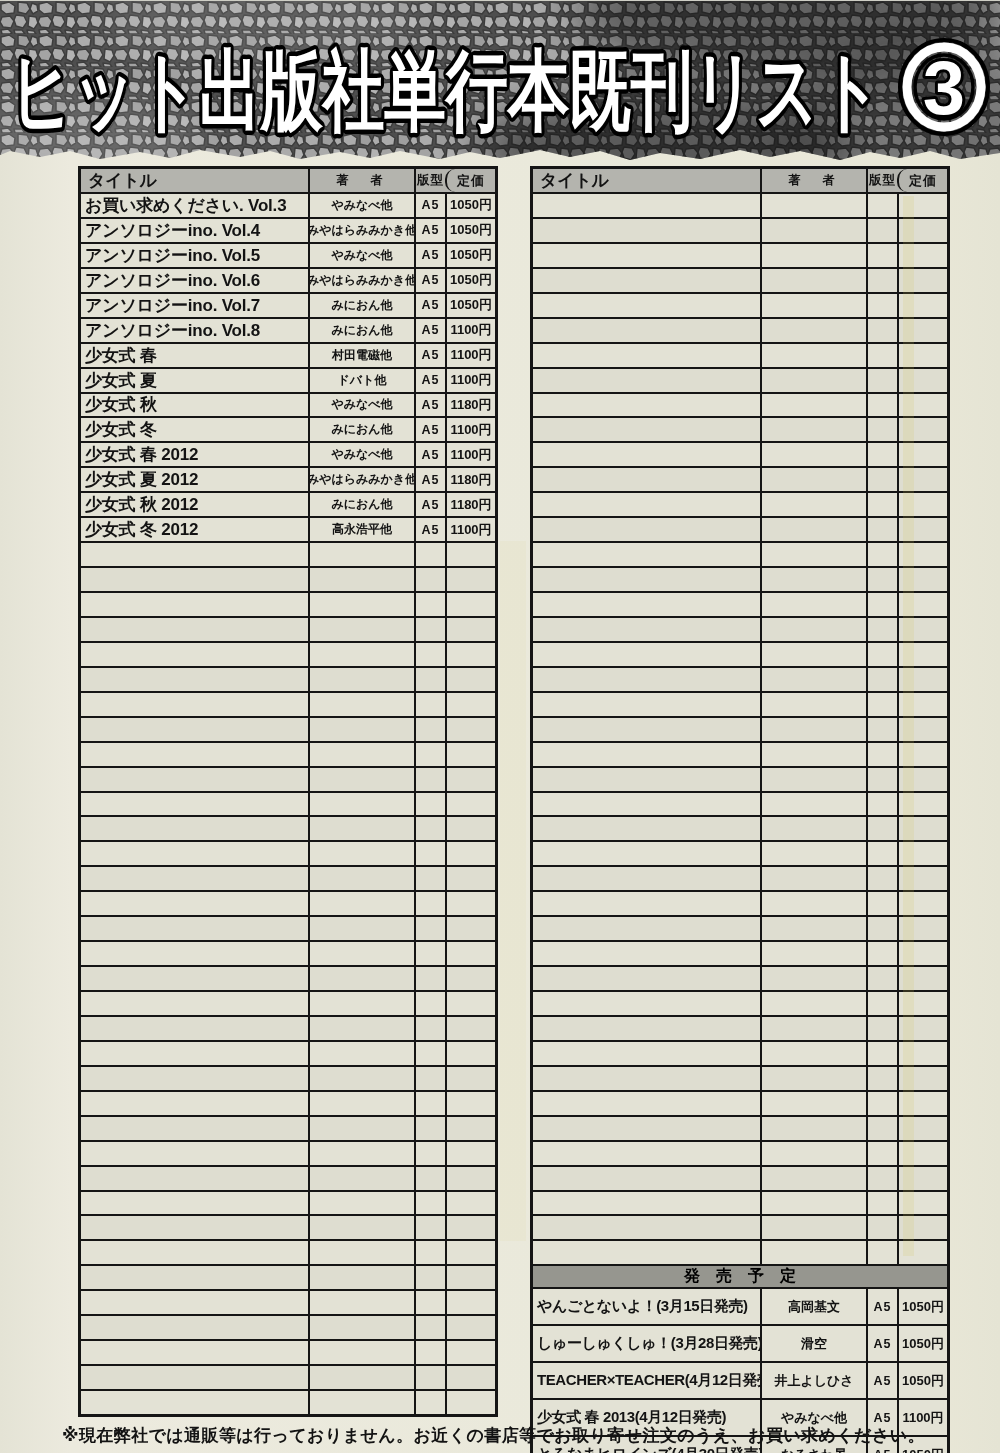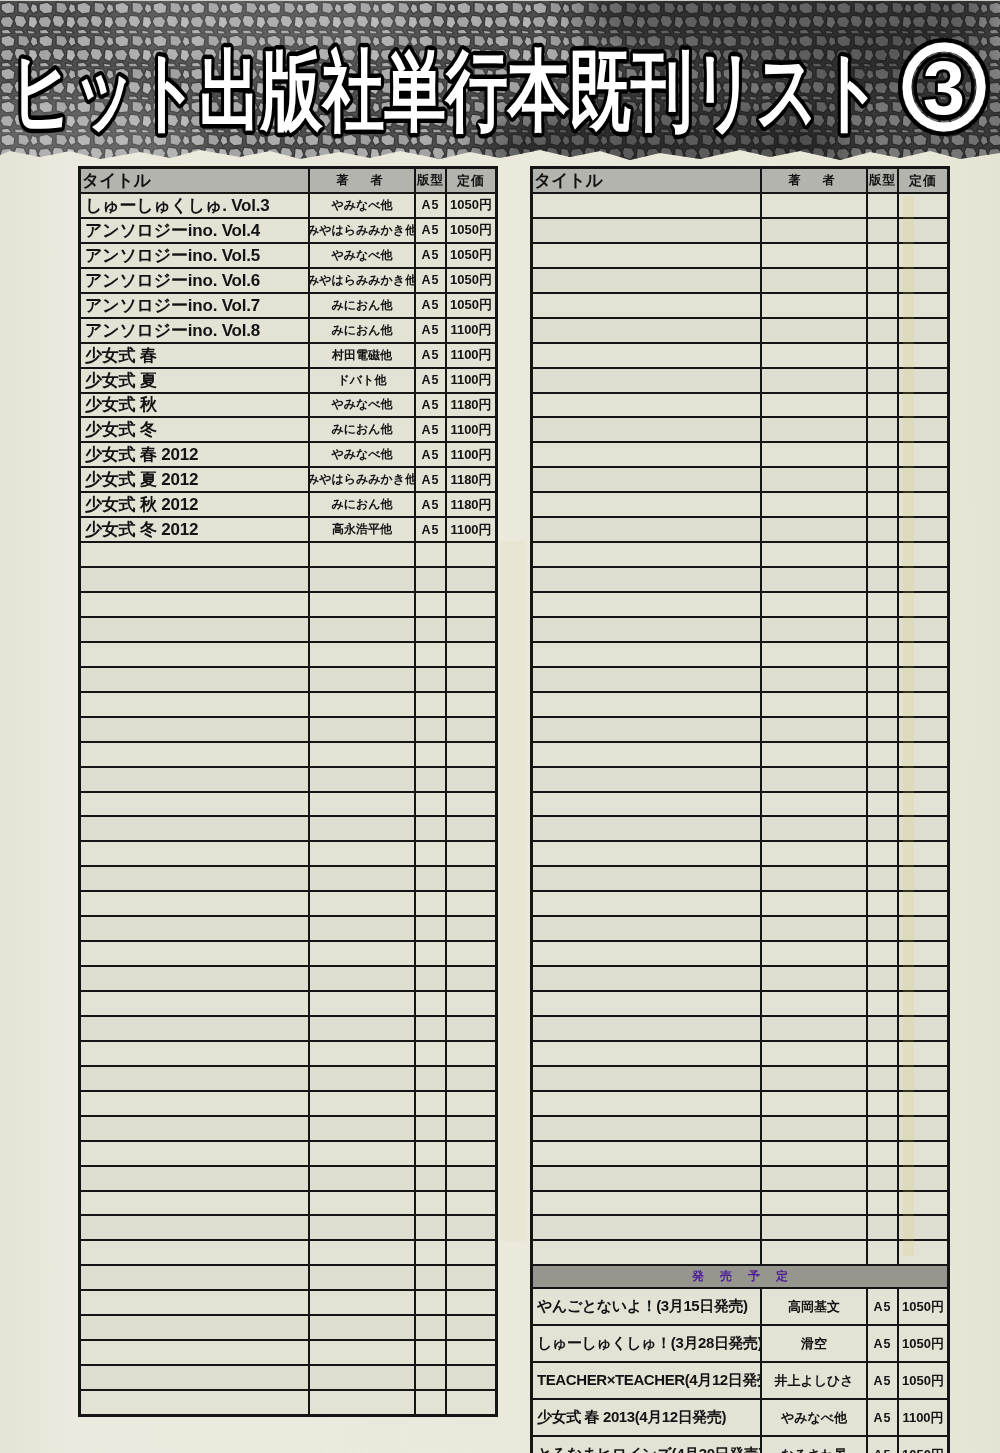--- a/index.html
+++ b/index.html
@@ -20,31 +20,31 @@
   .tbl.left{left:78px;}
   .tbl.right{left:530px;}
   .trow{display:flex;height:24.95px;border-top:2px solid var(--table-line);background:var(--cell-bg);}
   .trow.empty:nth-child(even){background:var(--cell-bg-alt);}
   .thead{height:23px;border-top:none;background:var(--header-band);}
   .c{height:100%;overflow:hidden;white-space:nowrap;display:flex;align-items:center;color:#131313;}
   .ct{width:227px;padding-left:4px;}
   .ca{width:106px;border-left:2px solid var(--table-line);justify-content:center;}
   .cf{width:31px;border-left:2px solid var(--table-line);justify-content:center;}
   .cp{flex:1;border-left:2px solid var(--table-line);justify-content:center;}
-  .thead .ct{font-size:20px;font-weight:bold;letter-spacing:24px;padding-left:1px;}
+  .thead .ct{font-size:20px;font-weight:bold;letter-spacing:24px;padding-left:7px;}
   .thead .ca{font-size:19px;font-weight:bold;letter-spacing:5px;}
   .thead .cf{font-size:11px;font-weight:bold;font-family:Liberation Serif, serif;}
-  .thead .cp{font-size:19px;font-weight:bold;letter-spacing:1px;}
+  .thead .cp{font-size:19px;font-weight:bold;letter-spacing:1px;border-radius:10px;}
   .trow .ct{font-size:17px;font-weight:bold;letter-spacing:-0.2px;}
   .trow .ca{font-size:12px;font-weight:bold;}
   .trow .cf{font-size:12.5px;font-weight:bold;letter-spacing:1px;}
   .trow .cp{font-size:13px;font-weight:bold;}
   .release-head{height:23px;background:var(--release-band);border-top:2px solid var(--table-line);
-    display:flex;align-items:center;justify-content:center;font-size:12px;font-weight:bold;
-    letter-spacing:16px;padding-left:16px;color:#4c1d95;}
+    display:flex;align-items:center;justify-content:center;font-size:16px;font-weight:bold;
+    letter-spacing:16px;padding-left:16px;color:#000000;}
   .rrow{height:37px;}
   .rrow .ct{font-size:15px;letter-spacing:-0.4px;}
   .rrow .ca{font-size:13px;}
   .note{position:absolute;left:62px;top:1423px;width:932px;font-size:17px;font-weight:bold;
     color:#131313;letter-spacing:0.4px;white-space:nowrap;}
 </style>
 </head>
 <body>
 
 <div class="page">
@@ -94,21 +94,21 @@
   <div class="tbl left">
     <div class="trow thead">
       <div class="c ct">タイトル</div>
       <div class="c ca">著　者</div>
       <div class="c cf">版型</div>
       <div class="c cp">定価</div>
     </div>
     <div>
 
         <div class="trow">
-          <div class="c ct">しゅーしゅくしゅ.  Vol.3</div>
+          <div class="c ct">お買い求めください.  Vol.3</div>
           <div class="c ca">やみなべ他</div>
           <div class="c cf">A5</div>
           <div class="c cp">1050円</div>
         </div>
 
         <div class="trow">
           <div class="c ct">アンソロジーino.  Vol.4</div>
           <div class="c ca">みやはらみみかき他</div>
           <div class="c cf">A5</div>
           <div class="c cp">1050円</div>
@@ -715,14 +715,15 @@
           <div class="c ca">なるさわ景</div>
           <div class="c cf">A5</div>
           <div class="c cp">1050円</div>
         </div>
       </div>
   </div>
 
   <div class="streak y1"></div>
   <div class="streak y2"></div>
 
+  <div class="note">※現在弊社では通販等は行っておりません。お近くの書店等でお取り寄せ注文のうえ、お買い求めください。</div>
 
 </div>
 
 </body></html>

